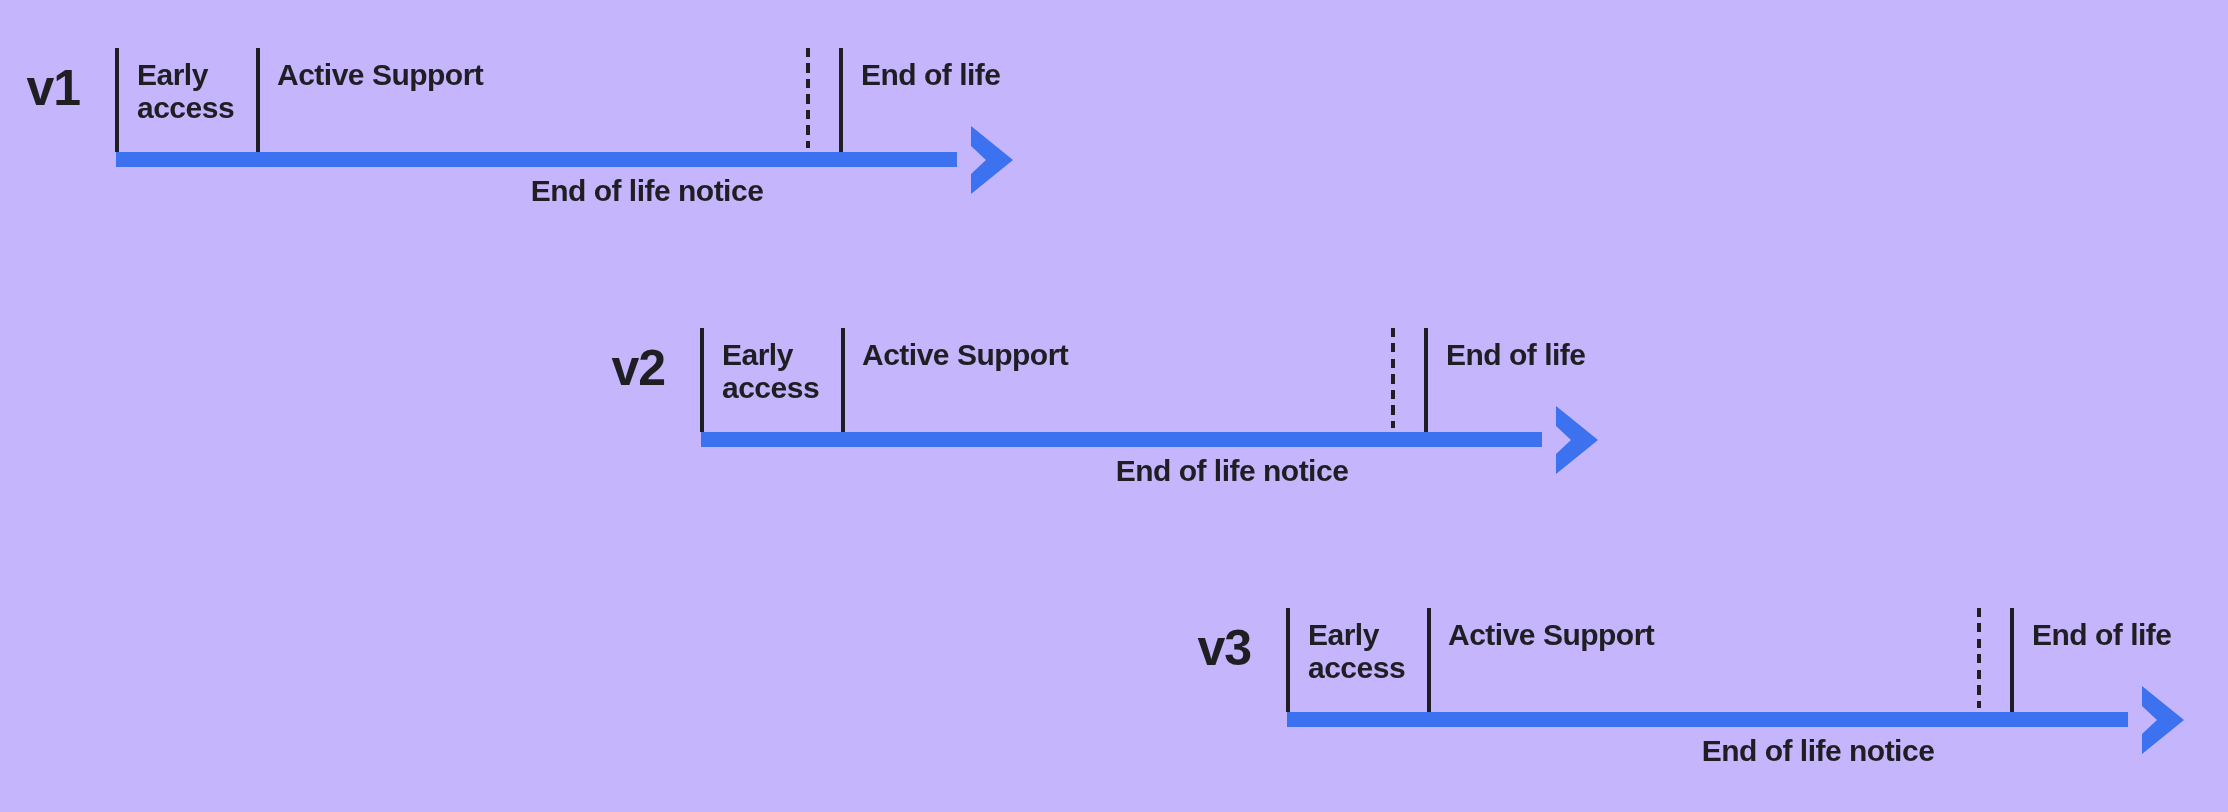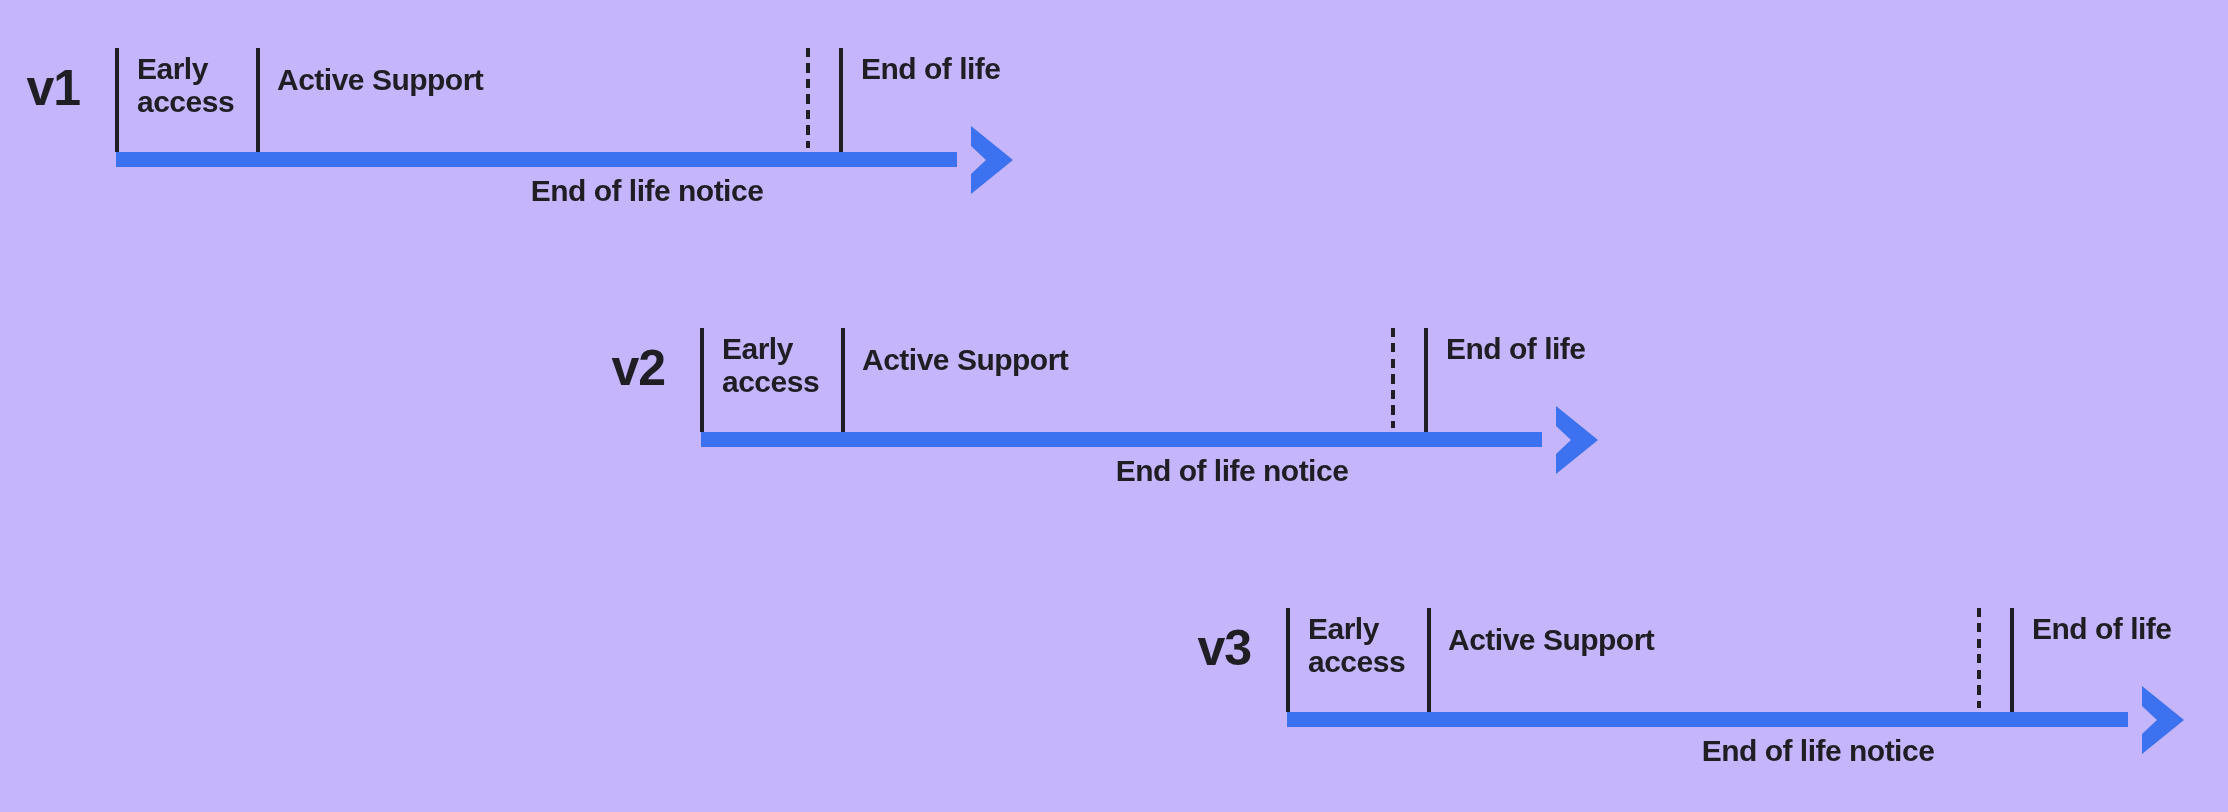--- a/index.html
+++ b/index.html
@@ -26,27 +26,27 @@
     background:var(--ink);
   }
   .tick-start{left:115px;}
   .tick-active{left:256px;}
   .tick-eol{left:839px;}
   .tick-dashed{
     position:absolute;left:806px;top:48px;width:4px;height:100px;
     background:repeating-linear-gradient(to bottom,var(--ink) 0 9px,transparent 9px 15.5px);
   }
   .phase-label{
-    position:absolute;top:52px;
+    position:absolute;top:58px;
     font-size:30px;font-weight:700;line-height:33px;
     letter-spacing:-0.5px;color:var(--ink);
     white-space:nowrap;
   }
   .label-early{left:137px;width:116px;white-space:normal;}
-  .label-active{left:277px;margin-top:11px;}
+  .label-active{left:277px;}
   .label-eol{left:861px;}
   .label-notice{
     position:absolute;left:472px;top:174px;width:350px;
     text-align:center;
     font-size:30px;font-weight:700;line-height:33px;
     letter-spacing:-0.5px;color:var(--ink);
     white-space:nowrap;
   }
   .arrow-bar{
     position:absolute;left:116px;top:152px;width:841px;height:15px;

